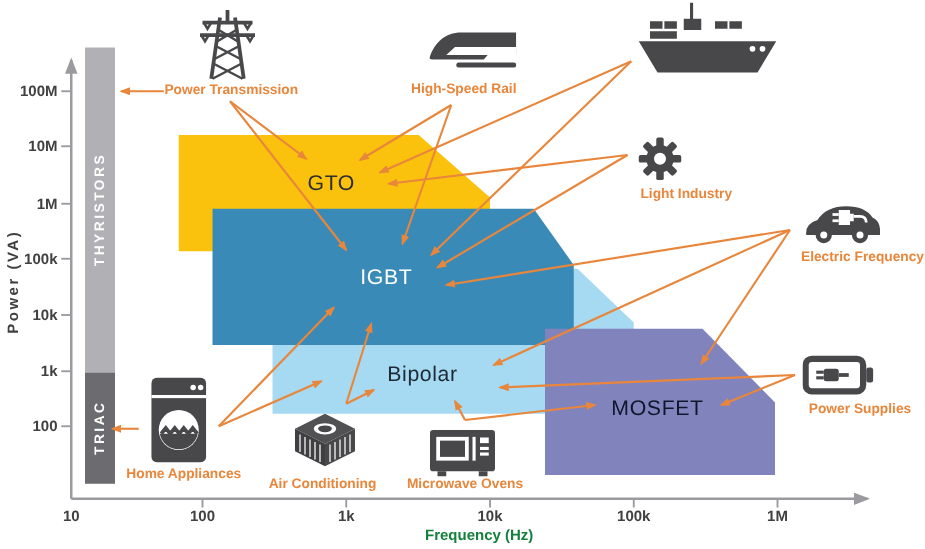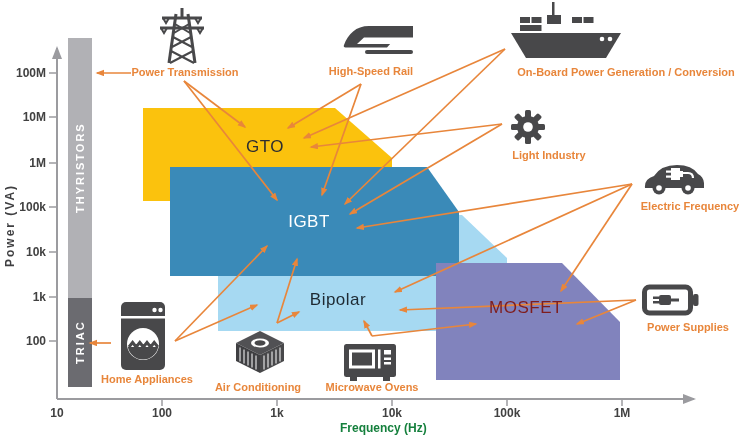--- a/index.html
+++ b/index.html
@@ -215,32 +215,31 @@
       <rect x="40" y="6" width="7" height="4.5" fill="#fff"></rect>
       <rect x="40" y="13.5" width="7" height="2.5" fill="#fff"></rect>
       <rect x="40" y="18" width="7" height="2.5" fill="#fff"></rect>
       <rect x="6" y="33" width="7" height="4" fill="#48484A"></rect>
       <rect x="39" y="33" width="7" height="4" fill="#48484A"></rect>
     </svg>
   </div>
 
   <div class="olabel" style="left:185px;top:66px">Power Transmission</div>
   <div class="olabel" style="left:371px;top:65px">High-Speed Rail</div>
-  <div class="olabel" style="left:626px;top:66px">On-Board Power Generation / Conversion</div>
   <div class="olabel" style="left:549px;top:149px">Light Industry</div>
   <div class="olabel" style="left:690px;top:200px">Electric Frequency</div>
   <div class="olabel" style="left:688px;top:321px">Power Supplies</div>
   <div class="olabel" style="left:147px;top:373px">Home Appliances</div>
   <div class="olabel" style="left:258px;top:381px">Air Conditioning</div>
   <div class="olabel" style="left:372px;top:381px">Microwave Ovens</div>
 
   <div class="rlabel" style="left:265px;top:147px;color:#2e2e30">GTO</div>
   <div class="rlabel" style="left:309px;top:222px;color:#ffffff">IGBT</div>
   <div class="rlabel" style="left:338px;top:300px;color:#1e2a33">Bipolar</div>
-  <div class="rlabel" style="left:526px;top:308px;color:#7f1d1d">MOSFET</div>
+  <div class="rlabel" style="left:526px;top:327px;color:#0f172a">MOSFET</div>
   <div class="vlabel" style="left:68px;top:38px;width:24px;height:260px">THYRISTORS</div>
   <div class="vlabel" style="left:68px;top:298px;width:24px;height:89px">TRIAC</div>
 
   <div class="tick ytick" style="left:2px;top:66px">100M</div>
   <div class="tick ytick" style="left:2px;top:110px">10M</div>
   <div class="tick ytick" style="left:2px;top:156px">1M</div>
   <div class="tick ytick" style="left:2px;top:200px">100k</div>
   <div class="tick ytick" style="left:2px;top:245px">10k</div>
   <div class="tick ytick" style="left:2px;top:290px">1k</div>
   <div class="tick ytick" style="left:2px;top:334px">100</div>

